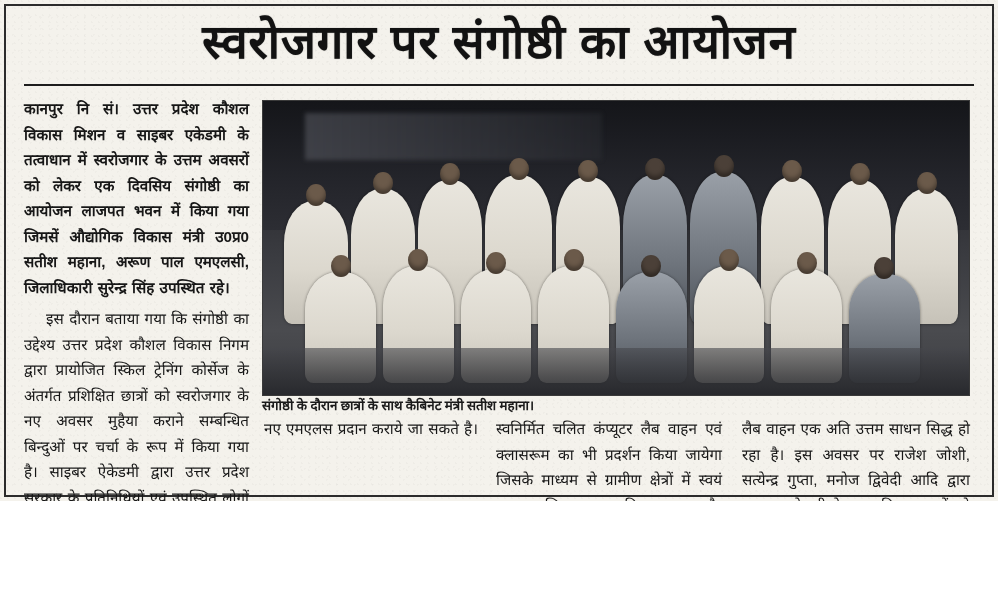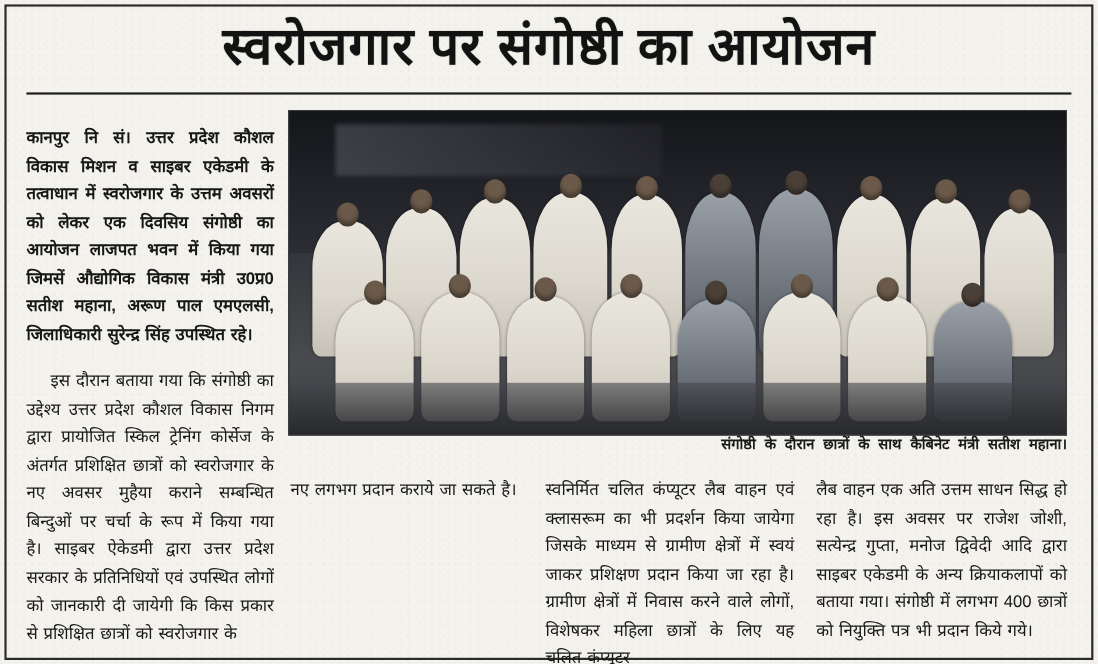--- a/index.html
+++ b/index.html
@@ -6,21 +6,21 @@
     margin: 0;
     padding: 0;
     background: #ffffff;
   }
   body {
     font-family: "Liberation Serif", serif;
   }
   .page {
     position: relative;
     width: 998px;
-    height: 604px;
+    height: 501px;
     background: #f4f2ec;
     overflow: hidden;
     
     background-image:
       radial-gradient(circle at 10% 20%, rgba(0,0,0,0.025) 0 1px, transparent 1px),
       radial-gradient(circle at 70% 60%, rgba(0,0,0,0.02) 0 1px, transparent 1px),
       radial-gradient(circle at 40% 85%, rgba(0,0,0,0.02) 0 1px, transparent 1px);
     background-size: 7px 7px, 11px 11px, 9px 9px;
   }
   .border-frame {
@@ -57,21 +57,21 @@
   .col {
     position: absolute;
     font-family: "Liberation Sans", sans-serif;
     font-size: 15.2px;
     line-height: 25.5px;
     color: #171717;
     text-align: justify;
     text-justify: inter-word;
     word-spacing: 1px;
   }
-  .col p { margin: 17px 0 6px 0; }
+  .col p { margin: 0 0 6px 0; }
   .col p.indent { text-indent: 22px; }
   .lead { font-weight: bold; }
 
   #col1 { left: 24px;  top: 96px;  width: 225px; }
   #col2 { left: 264px; top: 416px; width: 218px; }
   #col3 { left: 496px; top: 416px; width: 226px; }
   #col4 { left: 742px; top: 416px; width: 228px; }
 
   
   .photo-wrap {
@@ -127,22 +127,22 @@
     box-shadow: inset 0 -4px 4px rgba(0,0,0,0.35);
   }
   .person.dark { background: linear-gradient(to bottom, #9aa0a8 0%, #6e747c 60%, #4e535a 100%); }
   .person.dark .head { background: #4b4038; }
 
   .caption {
     position: absolute;
     left: 262px;
     top: 398px;
     width: 708px;
-    text-align: right;
-    font-family: Liberation Mono, monospace;
+    text-align: left;
+    font-family: Liberation Serif, serif;
     font-size: 13.4px;
     line-height: 16px;
     color: #1a1a1a;
     font-weight: bold;
   }
 </style>
 </head>
 <body>
 
 <div class="page">
@@ -219,21 +219,21 @@
           <span class="head"></span>
         </div>
 
       <div class="floor"></div>
     </div>
   </div>
 
   <div class="caption">संगोष्ठी के दौरान छात्रों के साथ कैबिनेट मंत्री सतीश महाना।</div>
 
   <div class="col" id="col2">
-    <p>नए लगभग प्रदान कराये जा सकते है।</p>
+    <p>नए एमएलस प्रदान कराये जा सकते है।</p>
   </div>
 
   <div class="col" id="col3">
     <p>स्वनिर्मित चलित कंप्यूटर लैब वाहन एवं क्लासरूम का भी प्रदर्शन किया जायेगा जिसके माध्यम से ग्रामीण क्षेत्रों में स्वयं जाकर प्रशिक्षण प्रदान किया जा रहा है। ग्रामीण क्षेत्रों में निवास करने वाले लोगों, विशेषकर महिला छात्रों के लिए यह चलित कंप्यूटर</p>
   </div>
 
   <div class="col" id="col4">
     <p>लैब वाहन एक अति उत्तम साधन सिद्ध हो रहा है। इस अवसर पर राजेश जोशी, सत्येन्द्र गुप्ता, मनोज द्विवेदी आदि द्वारा साइबर एकेडमी के अन्य क्रियाकलापों को बताया गया। संगोष्ठी में लगभग 400 छात्रों को नियुक्ति पत्र भी प्रदान किये गये।</p>
   </div>
 

